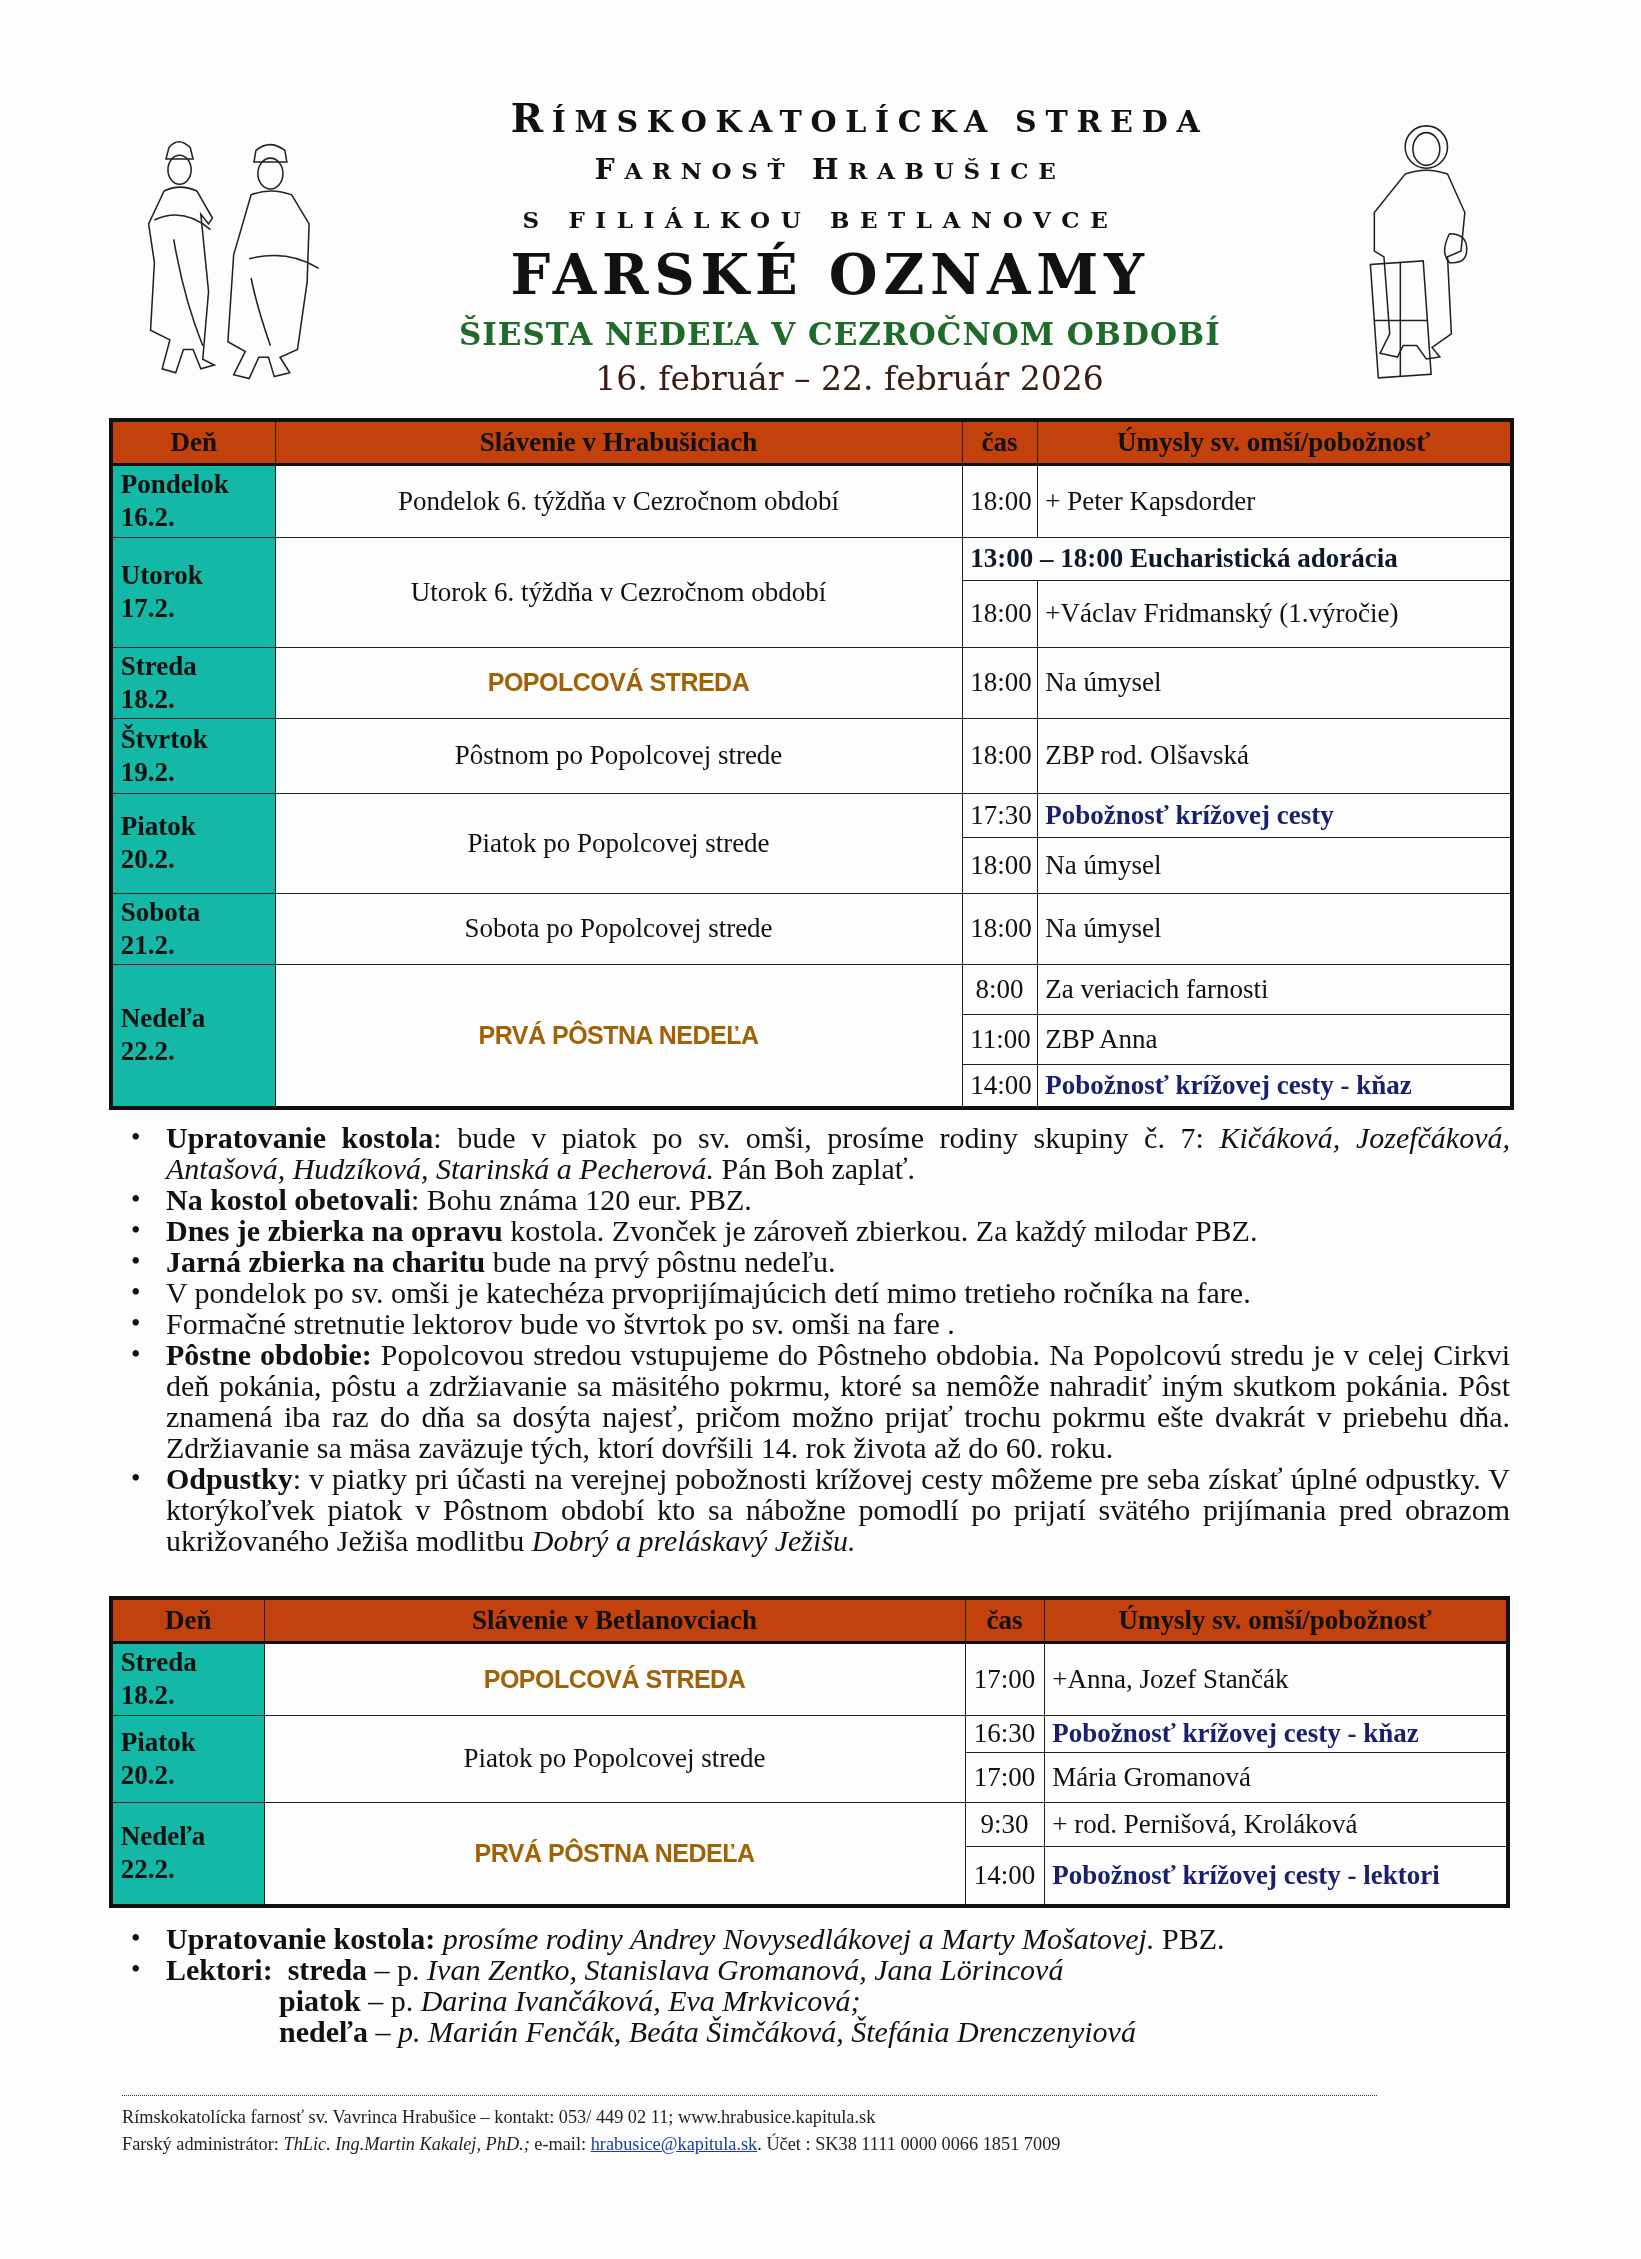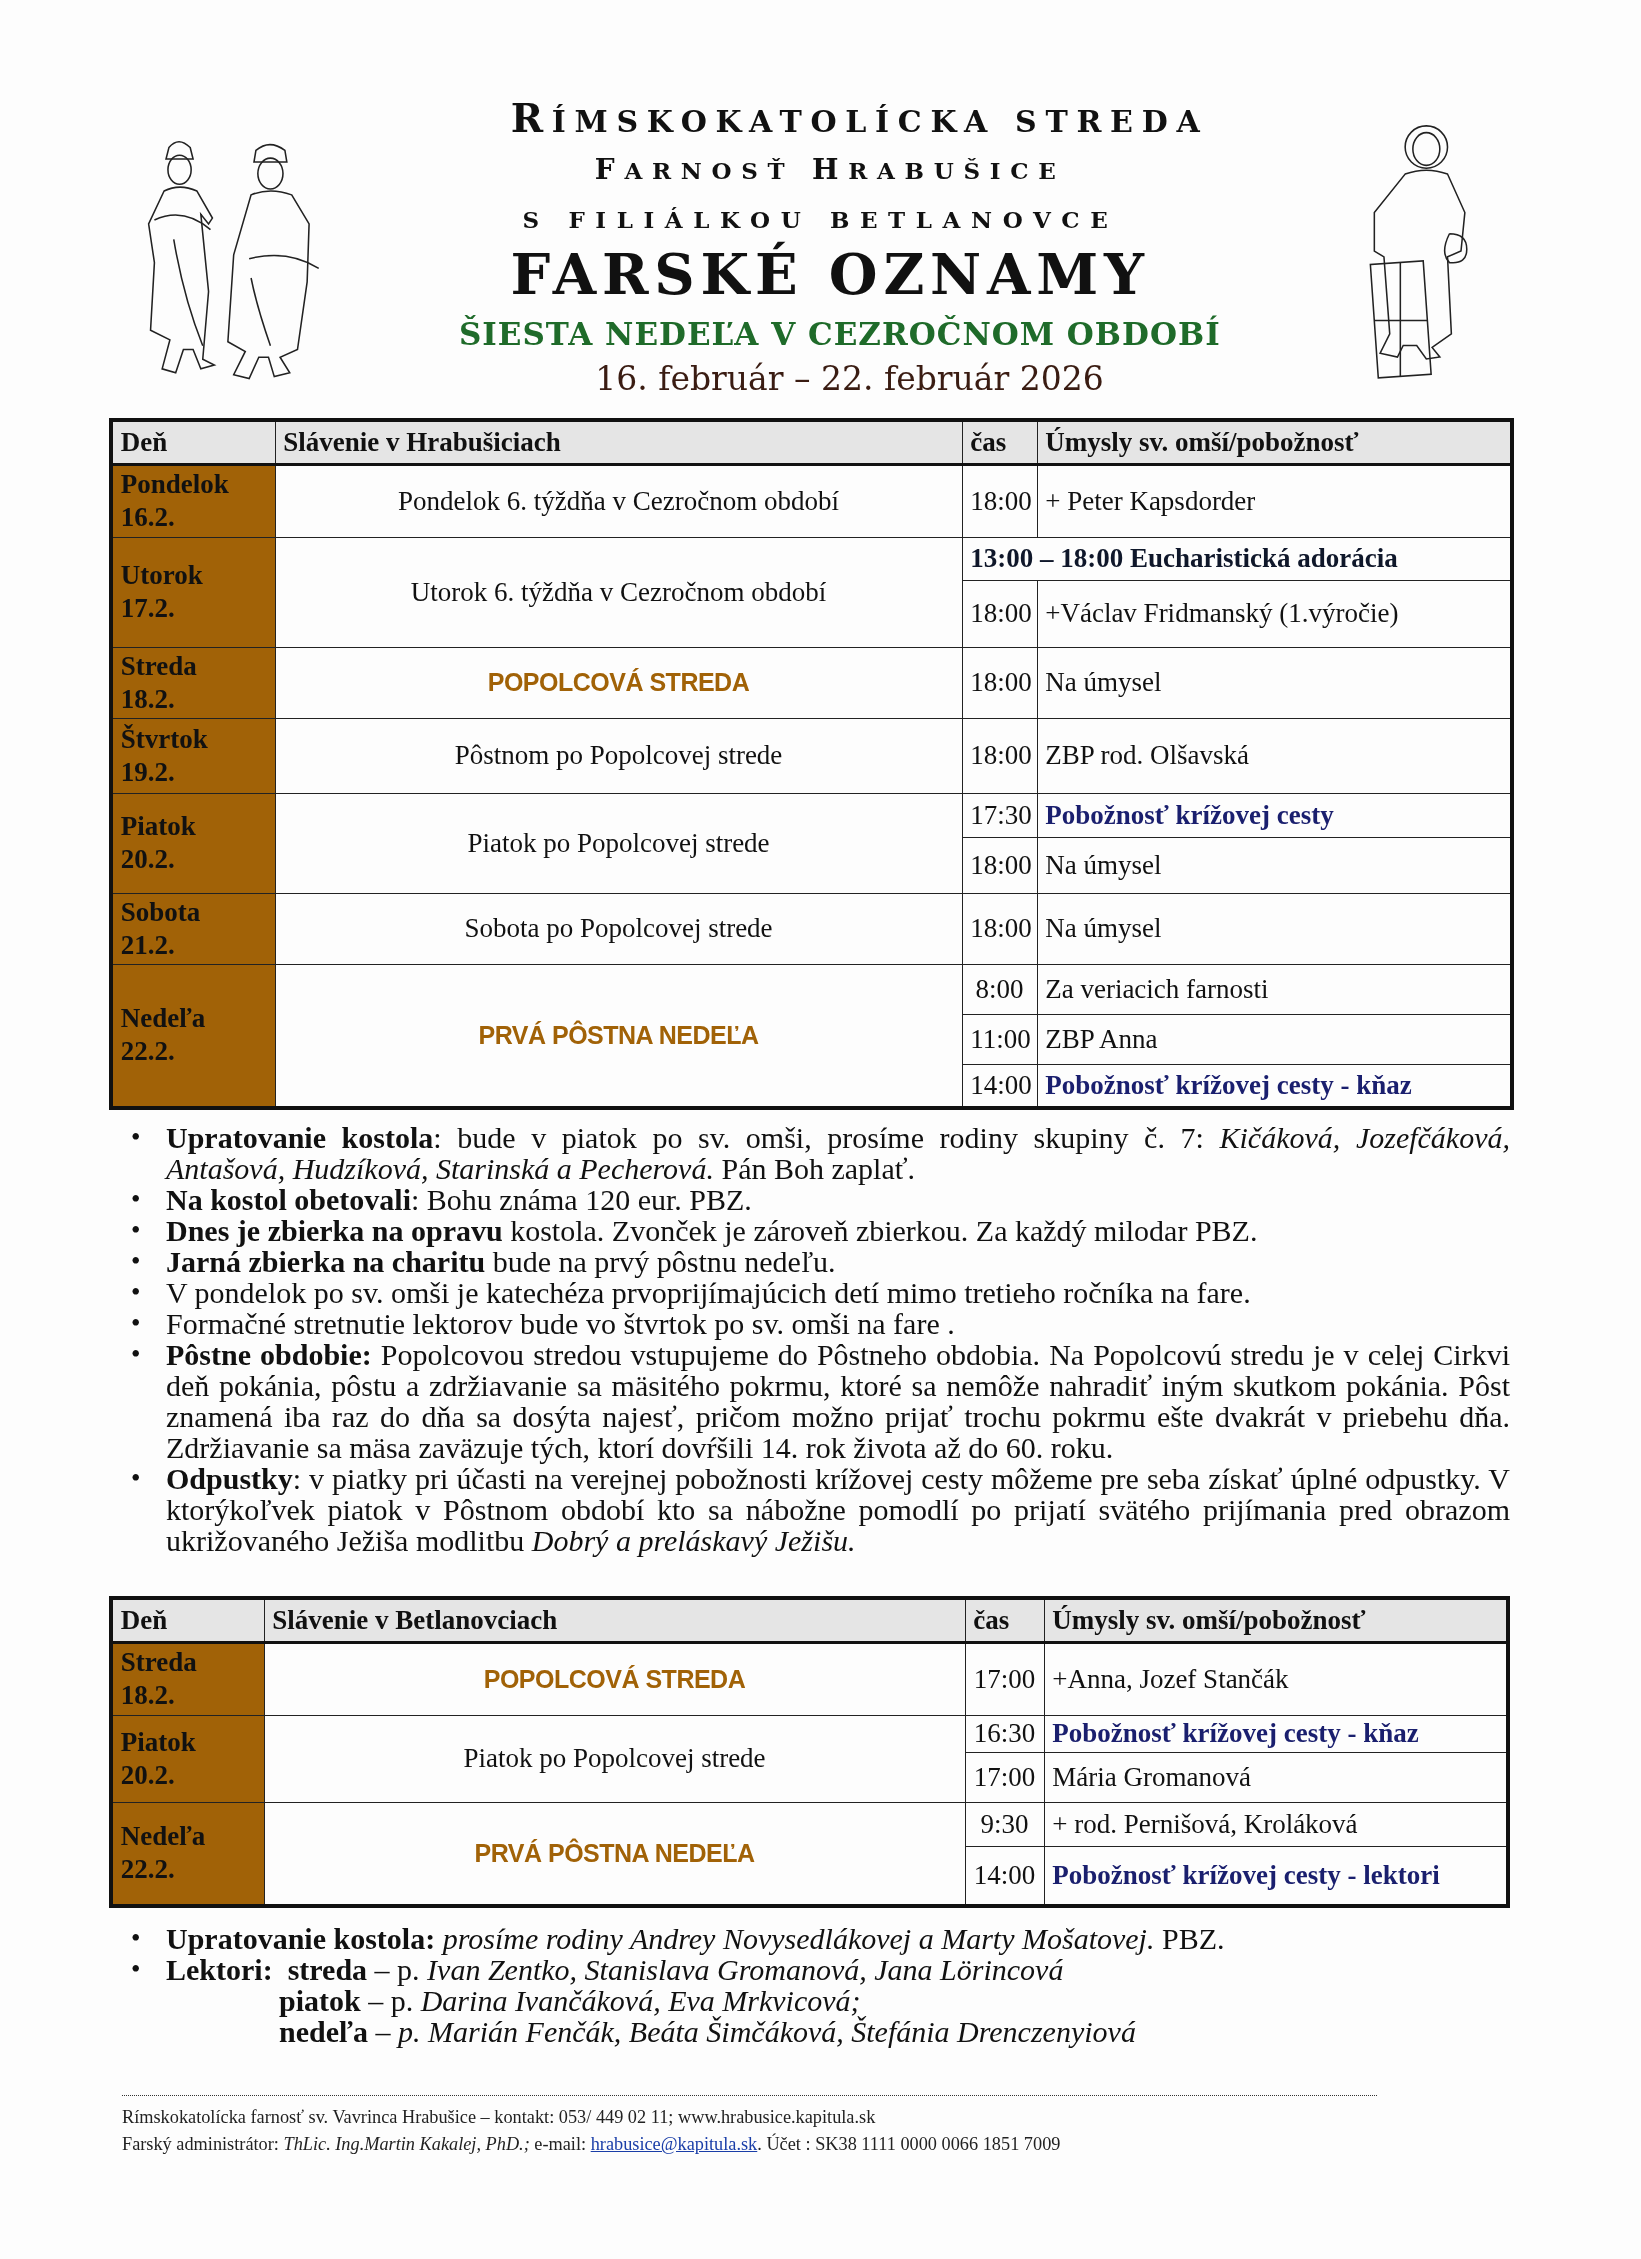--- a/index.html
+++ b/index.html
@@ -14,22 +14,22 @@
   .h3 { top: 206px; font-size: 23px; letter-spacing: 10.6px; left: 0px; }
   .h4 { top: 241px; font-size: 56px; letter-spacing: 5.8px; left: 9.7px; }
   .h5 { top: 316px; font-size: 31px; color: #1f6b2a; letter-spacing: 1px; left: 19.3px; }
   .h6 { top: 359px; font-size: 33px; font-weight: normal; color: #3a1c12; left: 29px; }
 
   .saint { position: absolute; }
   .saint svg { width: 100%; height: 100%; }
 
   table.sched { position: absolute; border-collapse: collapse; border: 4.8px solid #111; table-layout: fixed; font-family: "Liberation Serif", serif; }
   table.sched td, table.sched th { border: 1.9px solid #222; font-size: 27px; padding: 0 7.7px; vertical-align: middle; }
-  table.sched th { background: #e5e5e5; font-weight: bold; text-align: left; height: 44px; border-bottom: 3.9px solid #111; }
-  td.day { background: #a16207; font-weight: bold; font-size: 28px; line-height: 33px; text-align: left; padding-left: 5.8px; }
+  table.sched th { background: #c2410c; font-weight: bold; text-align: center; height: 44px; border-bottom: 3.9px solid #111; }
+  td.day { background: #14b8a6; font-weight: bold; font-size: 28px; line-height: 33px; text-align: left; padding-left: 5.8px; }
   td.cel { text-align: center; }
   td.cel.special { color: #a16207; font-weight: bold; font-family: "Liberation Sans", sans-serif; font-size: 25px; letter-spacing: -0.5px; }
   td.time { text-align: center; }
   td.int { text-align: left; }
   td.int.blue { color: #1a1f6e; font-weight: bold; }
   td.adoration { color: #0f172a; font-weight: bold; text-align: left; padding-left: 9.7px; }
 
   ul.notes { position: absolute; list-style: none; font-family: "Liberation Serif", serif; font-size: 30px; line-height: 31px; }
   ul.notes li { position: relative; padding-left: 56px; text-align: justify; }
   ul.notes li::before { content: "•"; position: absolute; left: 21px; top: 0; font-size: 27px; }

